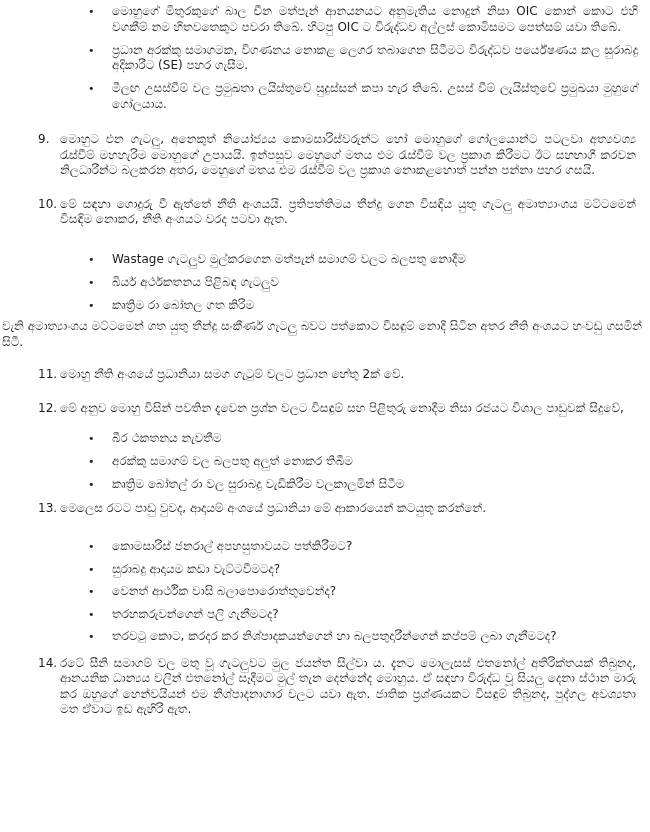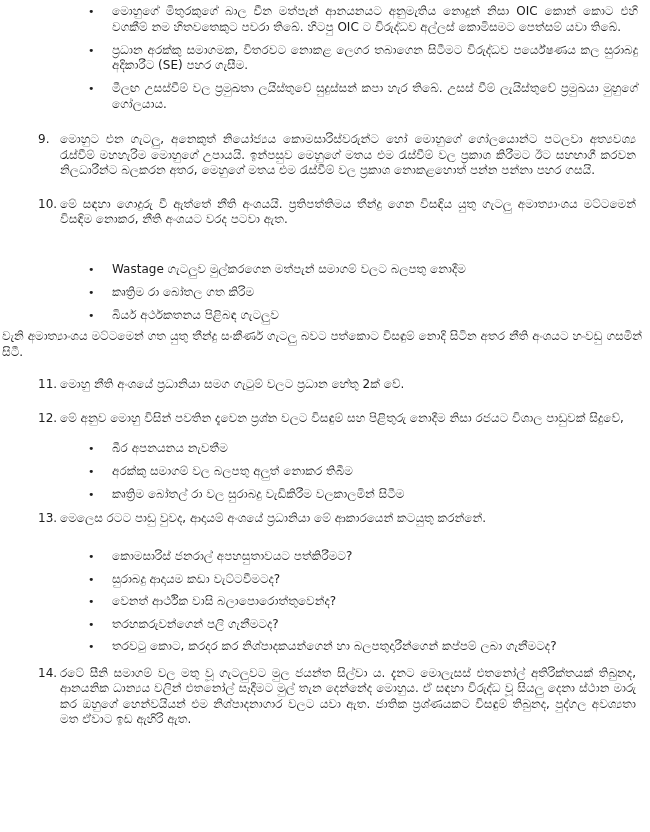--- a/index.html
+++ b/index.html
@@ -43,21 +43,21 @@
   .btext { flex: 1 1 auto; text-align: justify; }
   
   .fpara {
     margin-left: 2px;
     padding-right: 8px;
     text-align: justify;
   }
   
   .m-intro   { margin-bottom: 20px; }
   .m-item9   { margin-bottom: 18px; }
-  .m-item10  { margin-bottom: 34px; }
+  .m-item10  { margin-bottom: 24px; }
   .m-b10     { margin-bottom: 6px;  }
   .m-para    { margin-bottom: 17px; }
   .m-item11  { margin-bottom: 18px; }
   .m-b11     { margin-bottom: 11px; }
   .m-item12  { margin-bottom: 15px; }
   .m-b12     { margin-bottom: 8px;  }
   .m-item13  { margin-bottom: 23px; }
   .m-b13     { margin-bottom: 9px;  }
   .m-b13 .brow { margin-bottom: 7px; }
   .m-b13 .brow:last-child { margin-bottom: 11px; }
@@ -67,21 +67,21 @@
 
 <div class="page">
 
   <div class="blist m-intro">
     <div class="brow">
       <span class="bmark"></span>
       <span class="btext">මොහුගේ මිතුරකුගේ බාල චීන මත්පැන් ආනයනයට අනුමැතිය නොදුන් නිසා OIC කොන් කොට එහි වගකීම් නම හිතවතෙකුට පවරා තිබේ. හිටපු OIC ට විරුද්ධව අල්ලස් කොමිසමට පෙත්සම් යවා තිබේ.</span>
     </div>
     <div class="brow">
       <span class="bmark"></span>
-      <span class="btext">ප්‍රධාන අරක්කු සමාගමක, විතරවට නොකළ ලෙගර තබාගෙන සිටීමට විරුද්ධව පර්යේෂණය කල සුරාබදු අදිකාරීට (SE) පහර ගැසීම.</span>
+      <span class="btext">ප්‍රධාන අරක්කු සමාගමක, විගණනය නොකළ ලෙගර තබාගෙන සිටීමට විරුද්ධව පර්යේෂණය කල සුරාබදු අදිකාරීට (SE) පහර ගැසීම.</span>
     </div>
     <div class="brow">
       <span class="bmark"></span>
       <span class="btext">මීලඟ උසස්වීම් වල ප්‍රමුඛතා ලයිස්තුවේ සුදුස්සන් කපා හැර තිබේ. උසස් වීම් ලැයිස්තුවේ ප්‍රමුඛයා මුහුගේ ගෝලයාය.</span>
     </div>
   </div>
 
   <div class="nitem m-item9">
     <span class="nnum">9.</span>
     <span class="ntext">මොහුට එන ගැටලු, අනෙකුත් නියෝජ්‍යය කොමසාරිස්වරුන්ට හෝ මොහුගේ ගෝලයොන්ට පටලවා අත්‍යවශ්‍ය රැස්වීම් මහහැරිම මොහුගේ උපායයි. ඉන්පසුව මෙහුගේ මතය එම රැස්වීම් වල ප්‍රකාශ කිරීමට ඊට සහභාගී කරවන නිලධාරීන්ට බලකරන අතර, මෙහුගේ මතය එම රැස්වීම් වල ප්‍රකාශ නොකළහොත් පන්න පන්නා පහර ගසයි.</span>
@@ -92,45 +92,45 @@
     <span class="ntext">මේ සඳහා ගොදුරු වී ඇත්තේ නීති අංශයයි. ප්‍රතිපත්තිමය තීන්දු ගෙන විසඳිය යුතු ගැටලු අමාත්‍යාංශය මට්ටමෙන් විසඳිම නොකර, නීති අංශයට වරද පටවා ඇත.</span>
   </div>
 
   <div class="blist m-b10">
     <div class="brow">
       <span class="bmark"></span>
       <span class="btext">Wastage ගැටලුව මුල්කරගෙන මත්පැන් සමාගම් වලට බලපතු නොදීම</span>
     </div>
     <div class="brow">
       <span class="bmark"></span>
-      <span class="btext">කෘත්‍රිම රා බෝතල ගත කිරිම</span>
+      <span class="btext">බියර් අර්ථකතනය පිළිබඳ ගැටලුව</span>
     </div>
     <div class="brow">
       <span class="bmark"></span>
-      <span class="btext">බියර් අර්ථකතනය පිළිබඳ ගැටලුව</span>
+      <span class="btext">කෘත්‍රිම රා බෝතල ගත කිරිම</span>
     </div>
   </div>
 
   <div class="fpara m-para">වැනි අමාත්‍යාංශය මට්ටමෙන් ගත යුතු තීන්දු සංකීර්ණ ගැටලු බවට පත්කොට විසඳුම් නොදි සිටින අතර නීති අංශයට හංවඩු ගසමින් සිටී.</div>
 
   <div class="nitem m-item11">
     <span class="nnum">11.</span>
     <span class="ntext">මොහු නීති අංශයේ ප්‍රධානියා සමග ගැටුම් වලට ප්‍රධාන හේතු 2ක් වේ.</span>
   </div>
 
 
   <div class="nitem m-item12">
     <span class="nnum">12.</span>
     <span class="ntext">මේ අනුව මොහු විසින් පවතින දැවෙන ප්‍රශ්න වලට විසඳුම් සහ පිළිතුරු නොදීම නිසා රජයට විශාල පාඩුවක් සිදුවේ,</span>
   </div>
 
   <div class="blist m-b12">
     <div class="brow">
       <span class="bmark"></span>
-      <span class="btext">බීර අපනයනය නැවතීම</span>
+      <span class="btext">බීර ථකතනය නැවතීම</span>
     </div>
     <div class="brow">
       <span class="bmark"></span>
       <span class="btext">අරක්කු සමාගම් වල බලපතු අලුත් නොකර තිබීම</span>
     </div>
     <div class="brow">
       <span class="bmark"></span>
       <span class="btext">කෘත්‍රිම බෝතල් රා වල සුරාබදු වැඩිකිරීම වලකාලමින් සිටීම</span>
     </div>
   </div>

